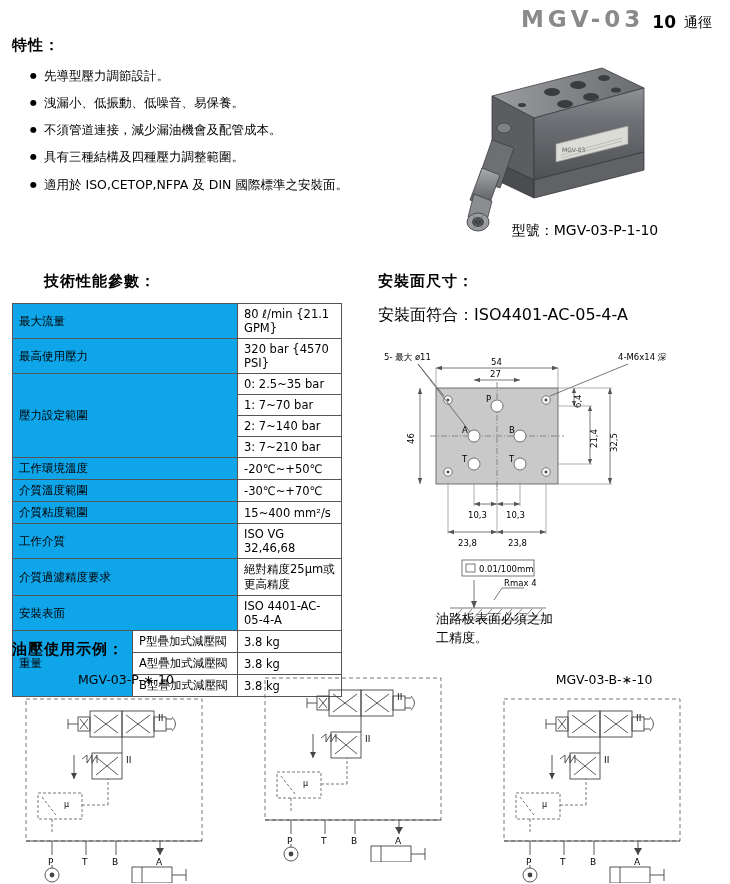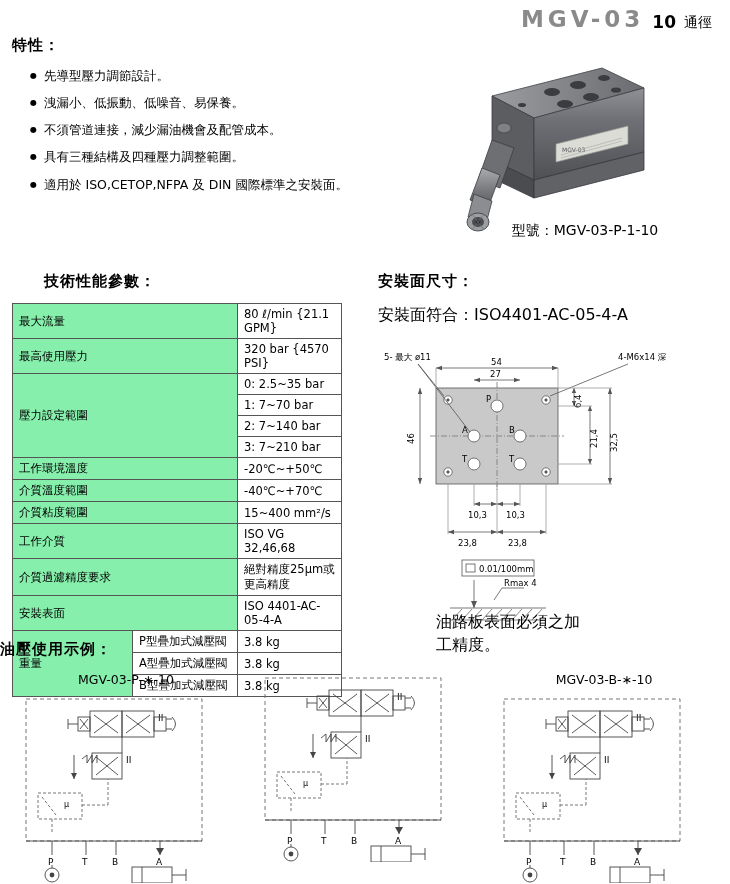--- a/index.html
+++ b/index.html
@@ -60,31 +60,31 @@
   .spec-wrap { position: absolute; top: 272px; left: 12px; width: 340px; }
   .spec-title { margin-bottom: 12px; margin-left: 32px; }
   table.spec {
     border-collapse: collapse; width: 330px;
     font-size: 11.5px;
   }
   table.spec td {
     border: 1px solid #555; padding: 3px 6px; height: 21px;
     vertical-align: middle;
   }
-  table.spec td.lbl { width: 120px; background: #86efac; }
+  table.spec td.lbl { width: 120px; background: #0ea5e9; }
   table.spec td.sub { width: 105px; }
   table.spec td.val { }
 
   
   .mount-wrap { position: absolute; top: 272px; left: 378px; width: 340px; }
   .mount-note { font-size: 16px; margin-top: 14px; }
   .mount-draw { position: relative; width: 330px; height: 300px; margin-top: 6px; }
 
   
-  .ex-title { position: absolute; top: 640px; left: 0; }
+  .ex-title { position: absolute; top: 640px; left: 12px; }
   .ex-row { position: absolute; top: 672px; left: 12px; width: 706px; display: flex; justify-content: space-between; }
   .ex-box { width: 228px; }
   .ex-cap { text-align: center; font-size: 12.5px; margin-bottom: 6px; }
   .ex-draw { width: 228px; height: 180px; position: relative; }
 
   svg { display: block; }
 </style>
 </head>
 <body>
 
@@ -186,21 +186,21 @@
       </tr>
       <tr>
         <td class="val">3: 7~210 bar</td>
       </tr>
       <tr>
         <td class="lbl" colspan="2">工作環境溫度</td>
         <td class="val">-20℃~+50℃</td>
       </tr>
       <tr>
         <td class="lbl" colspan="2">介質溫度範圍</td>
-        <td class="val">-40℃~+70℃</td>
+        <td class="val">-30℃~+70℃</td>
       </tr>
       <tr>
         <td class="lbl" colspan="2">介質粘度範圍</td>
         <td class="val">15~400 mm²/s</td>
       </tr>
       <tr>
         <td class="lbl" colspan="2">工作介質</td>
         <td class="val">ISO VG 32,46,68</td>
       </tr>
       <tr>
@@ -349,21 +349,21 @@
             <line x1="144" y1="288" x2="154" y2="277"></line>
             <line x1="154" y1="288" x2="164" y2="277"></line>
             <line x1="72" y1="288" x2="168" y2="288"></line>
           </g>
           <path d="M116 268 l8 -12 h22" stroke="#555"></path>
           <text x="126" y="254" fill="#000" stroke="none">Rmax 4</text>
         </g>
       </svg>
     </div>
 
-    <div style="position:absolute; top:338px; left:58px; font-size:16px; line-height:1.45;">
+    <div style="position:absolute; top:338px; left:58px; font-size:13px; line-height:1.45;">
       油路板表面必須之加<br>工精度。
     </div>
   </div>
 
   <div class="sect-title ex-title">油壓使用示例：</div>
 
   <div class="ex-row">
 
     <div class="ex-box">
       <div class="ex-cap">MGV-03-P-∗-10</div>

